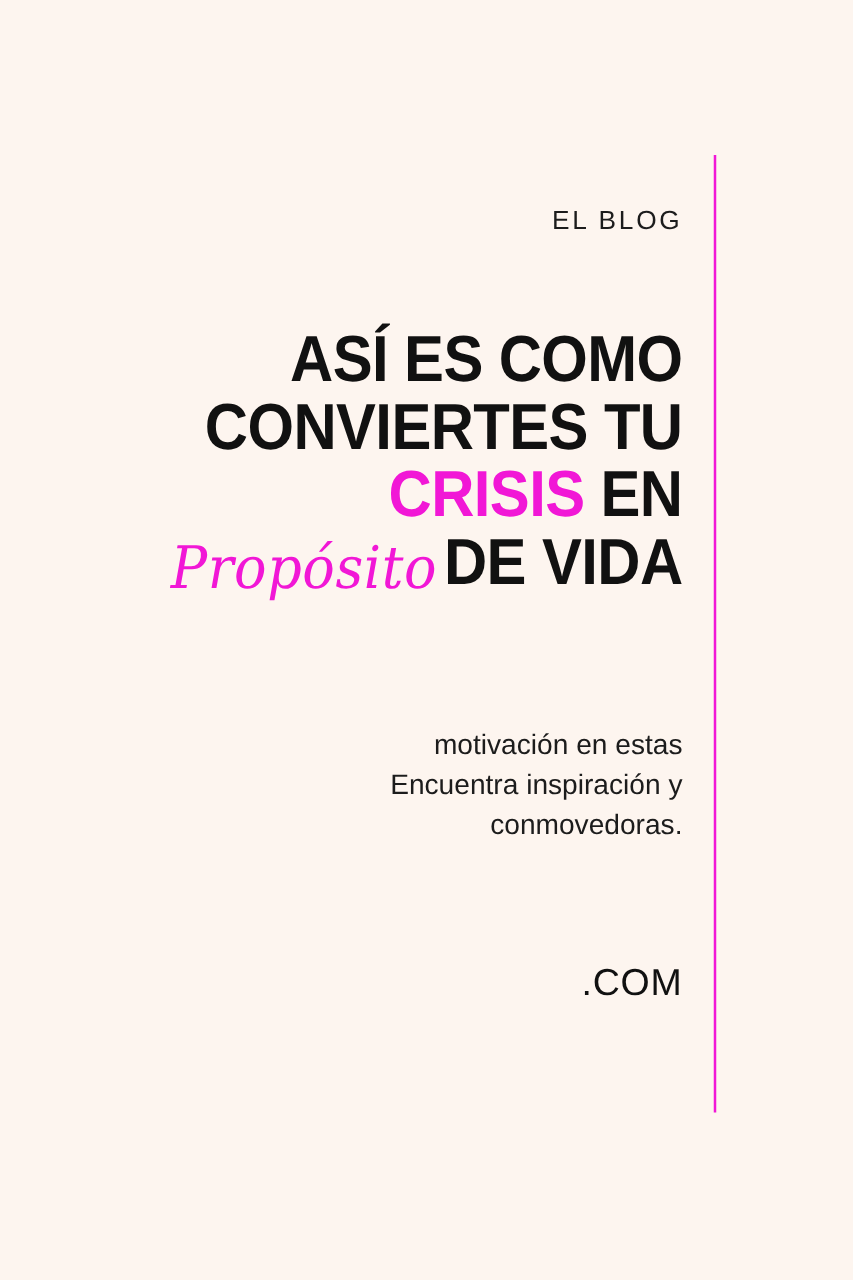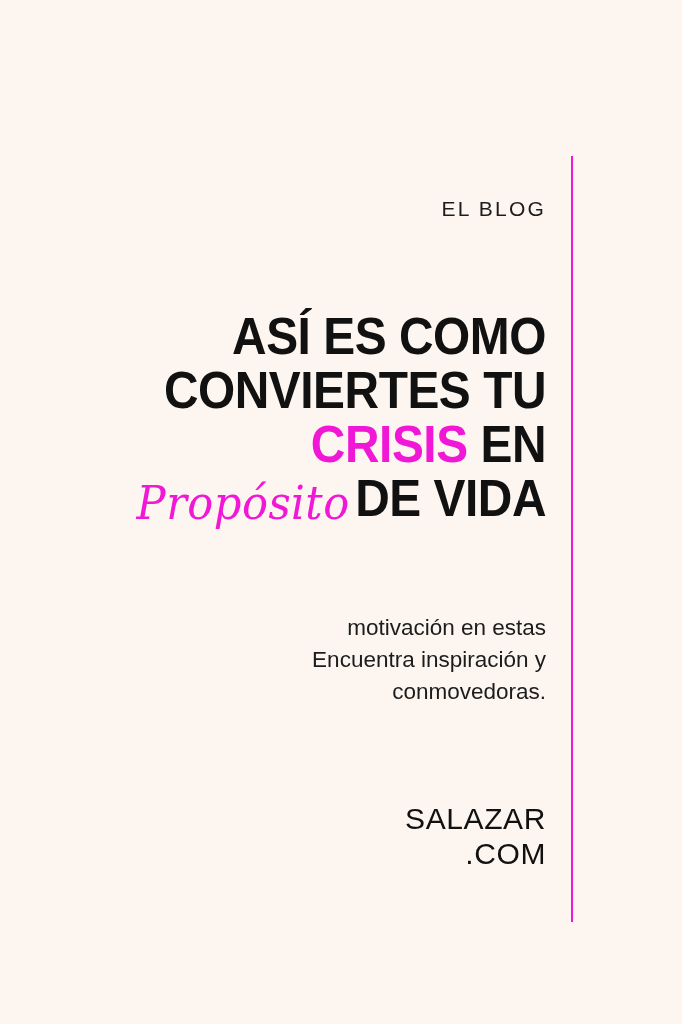--- a/index.html
+++ b/index.html
@@ -13,21 +13,20 @@
     font-family: "Liberation Sans", sans-serif;
     overflow: hidden;
     position: relative;
   }
 
   .poster {
     position: relative;
     width: 682px;
     height: 716px;
     background: #fdf5ef;
-    margin-top: 32px;
   }
 
   
   .accent-rule {
     position: absolute;
     left: 571px;
     top: 124px;
     width: 2px;
     height: 766px;
     background: #f117d6;
@@ -50,21 +49,21 @@
     font-size: 21px;
     letter-spacing: 2.2px;
     color: #1c1c1c;
     font-weight: 400;
     line-height: 1;
   }
 
   .headline {
     position: absolute;
     right: 0;
-    top: 278px;
+    top: 262px;
     width: 100%;
     color: #111111;
     font-family: "Liberation Sans Narrow", "Liberation Sans", sans-serif;
     font-weight: 700;
     font-size: 52px;
     line-height: 52px;
     letter-spacing: -0.5px;
   }
   .headline .line {
     display: block;
@@ -140,18 +139,17 @@
       <span class="line"><span class="script">Propósito</span><span>DE VIDA</span></span>
     </div>
 
     <div class="subcopy">
       <span>motivación en estas</span>
       <span>Encuentra inspiración y</span>
       <span>conmovedoras.</span>
     </div>
 
     <div class="brand">
-      <span>SALAZAR</span>
       <span>.COM</span>
     </div>
 
   </div>
 </div>
 
 </body></html>

